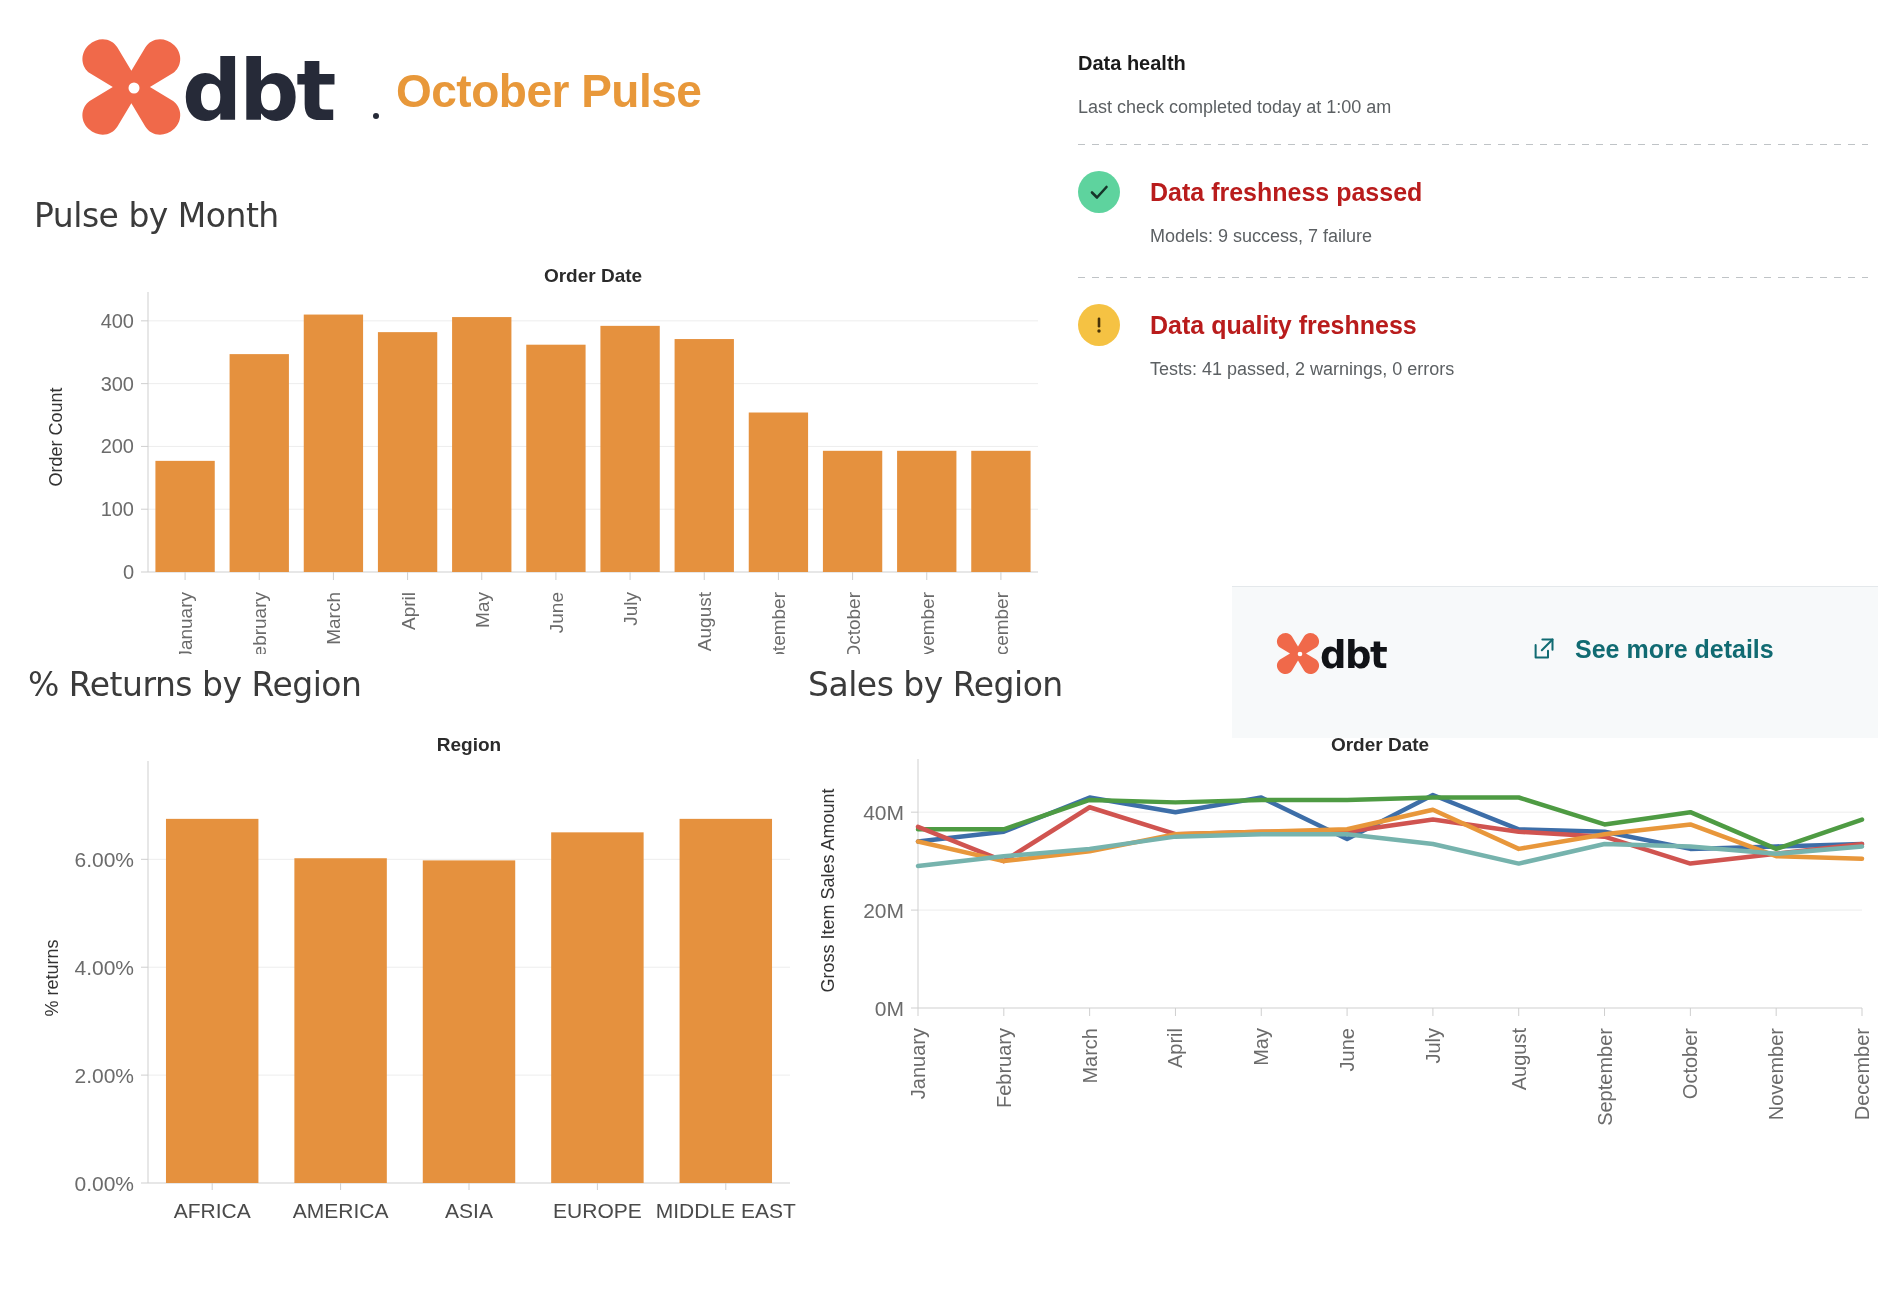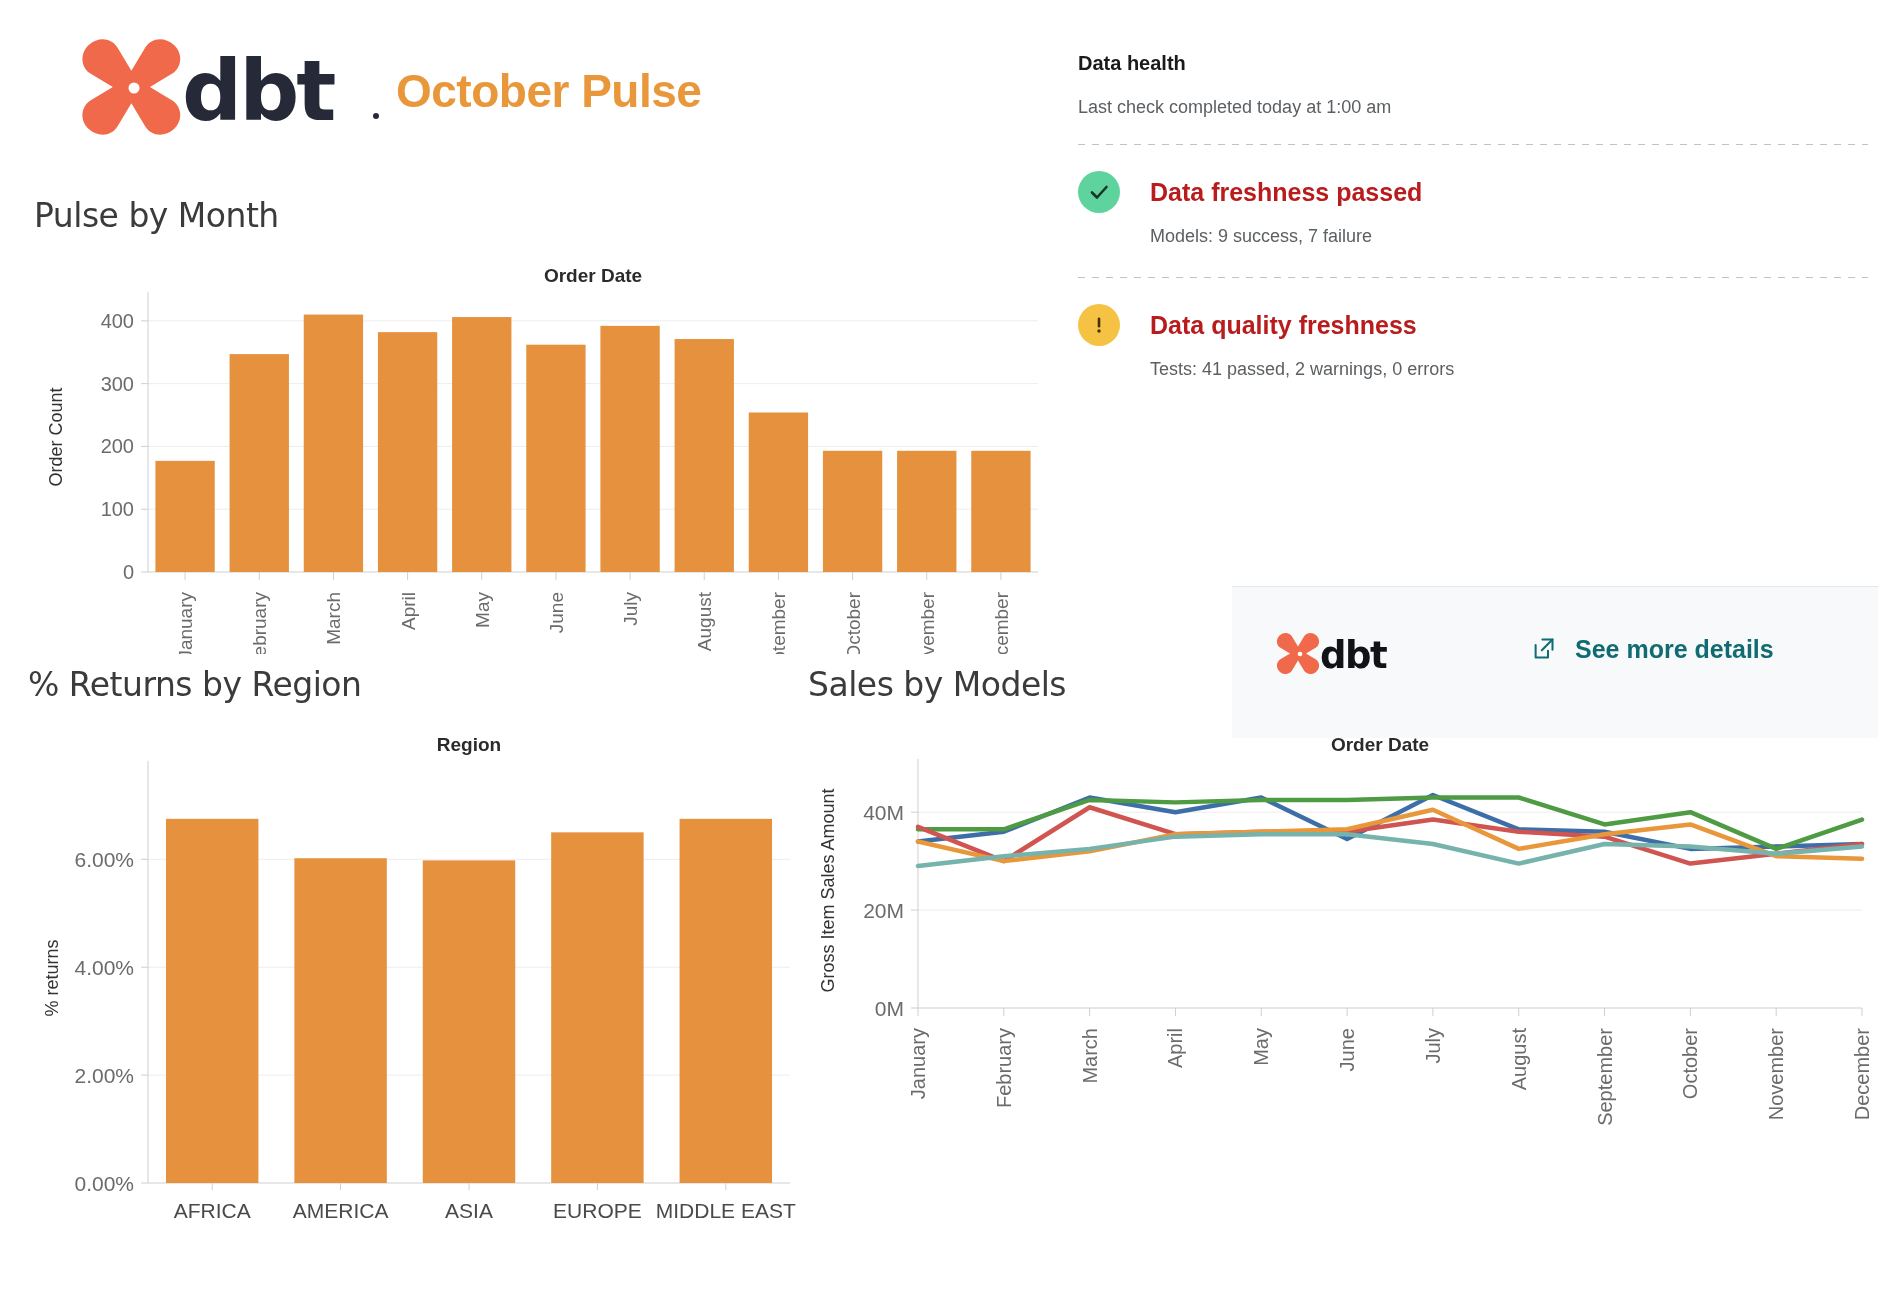--- a/index.html
+++ b/index.html
@@ -188,21 +188,21 @@
       <rect x="531.176" y="109.34210526315792" width="92.44800000000001" height="350.6578947368421" fill="#E5913E"></rect>
       <line x1="577.4000000000001" y1="460" x2="577.4000000000001" y2="467" stroke="#cfcfcf" stroke-width="1"></line>
       <text x="577.4000000000001" y="495" text-anchor="middle" font-size="21" fill="#4a4a4a" font-family="Liberation Sans, sans-serif">EUROPE</text>
       <rect x="659.576" y="95.85526315789474" width="92.44800000000001" height="364.14473684210526" fill="#E5913E"></rect>
       <line x1="705.8000000000001" y1="460" x2="705.8000000000001" y2="467" stroke="#cfcfcf" stroke-width="1"></line>
       <text x="705.8000000000001" y="495" text-anchor="middle" font-size="21" fill="#4a4a4a" font-family="Liberation Sans, sans-serif">MIDDLE EAST</text>
     </svg>
 </div>
 
 <div id="sales-panel">
-  <div id="sales-title" class="panel-title">Sales by Models</div>
+  <div id="sales-title" class="panel-title">Sales by Region</div>
   <svg id="sales-chart" width="1070" height="560">
       <text x="580" y="28" text-anchor="middle" font-size="19" font-weight="bold" fill="#2b2b2b" font-family="Liberation Sans, sans-serif">Order Date</text>
       <line x1="111" y1="285" x2="118" y2="285" stroke="#cfcfcf" stroke-width="1"></line>
       <text x="104" y="293" text-anchor="end" font-size="21" fill="#6b6b6b" font-family="Liberation Sans, sans-serif">0M</text>
       <line x1="118" y1="187.08333333333331" x2="1062" y2="187.08333333333331" stroke="#ededed" stroke-width="1"></line>
       <line x1="111" y1="187.08333333333331" x2="118" y2="187.08333333333331" stroke="#cfcfcf" stroke-width="1"></line>
       <text x="104" y="195.08333333333331" text-anchor="end" font-size="21" fill="#6b6b6b" font-family="Liberation Sans, sans-serif">20M</text>
       <line x1="118" y1="89.16666666666666" x2="1062" y2="89.16666666666666" stroke="#ededed" stroke-width="1"></line>
       <line x1="111" y1="89.16666666666666" x2="118" y2="89.16666666666666" stroke="#cfcfcf" stroke-width="1"></line>
       <text x="104" y="97.16666666666666" text-anchor="end" font-size="21" fill="#6b6b6b" font-family="Liberation Sans, sans-serif">40M</text>

